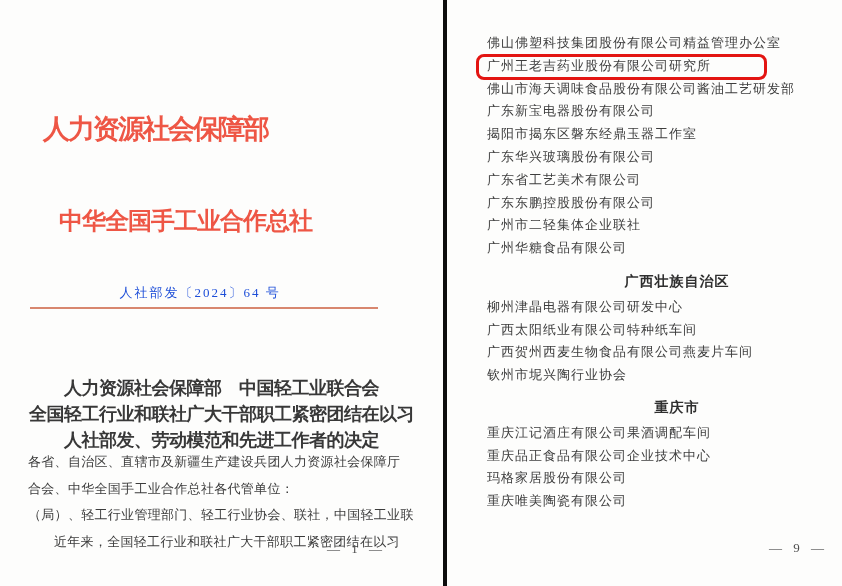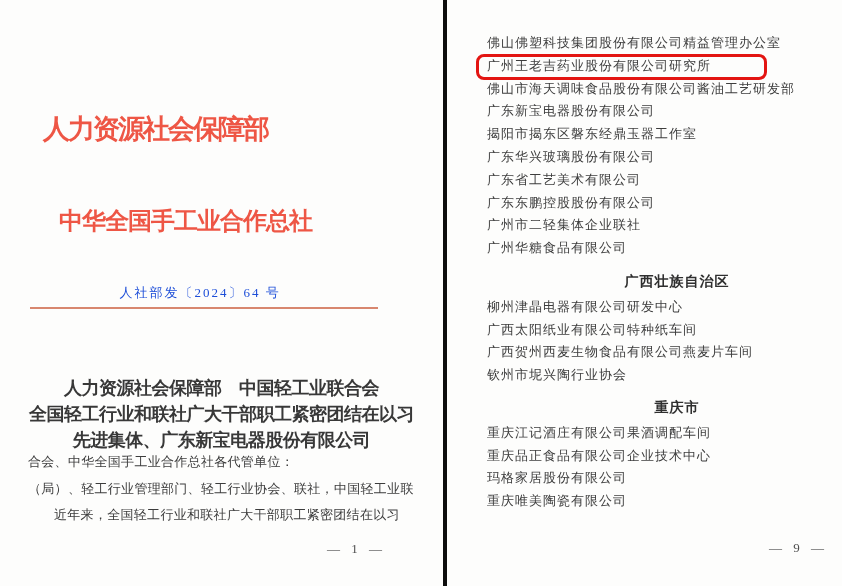--- a/index.html
+++ b/index.html
@@ -51,24 +51,25 @@
     <div class="letterhead-line lh1">人力资源社会保障部</div>
     <div class="letterhead-line lh3">中华全国手工业合作总社</div>
 
     <div class="doc-number">人社部发〔2024〕64 号</div>
 
     <div class="red-rule"></div>
 
     <div class="doc-title">
       <div>人力资源社会保障部　中国轻工业联合会</div>
       <div>全国轻工行业和联社广大干部职工紧密团结在以习</div>
-      <div>先进集体、广东新宝电器股份有限公司</div>
+      <div>人社部发、劳动模范和先进工作者的决定</div>
     </div>
 
     <div class="body-text">
+      <div>各省、自治区、直辖市及新疆生产建设兵团人力资源社会保障厅</div>
       <div>合会、中华全国手工业合作总社各代管单位：</div>
       <div>（局）、轻工行业管理部门、轻工行业协会、联社，中国轻工业联</div>
       <div class="indent">近年来，全国轻工行业和联社广大干部职工紧密团结在以习</div>
     </div>
 
     <div class="page-num left">— 1 —</div>
   </div>
 
   <div class="divider"></div>
 

